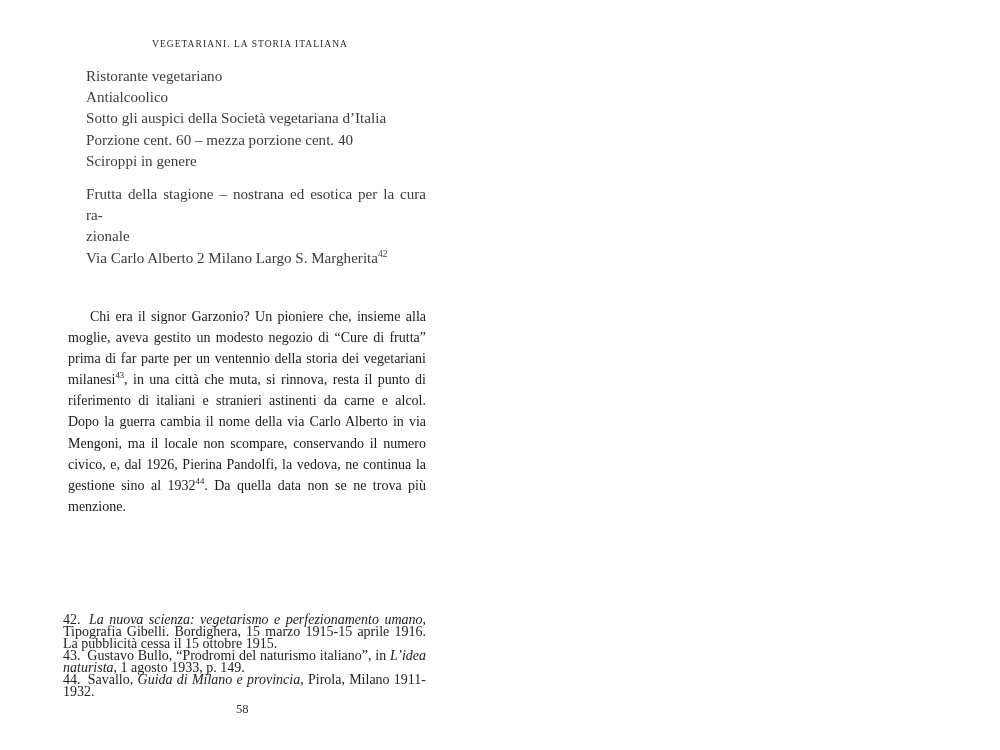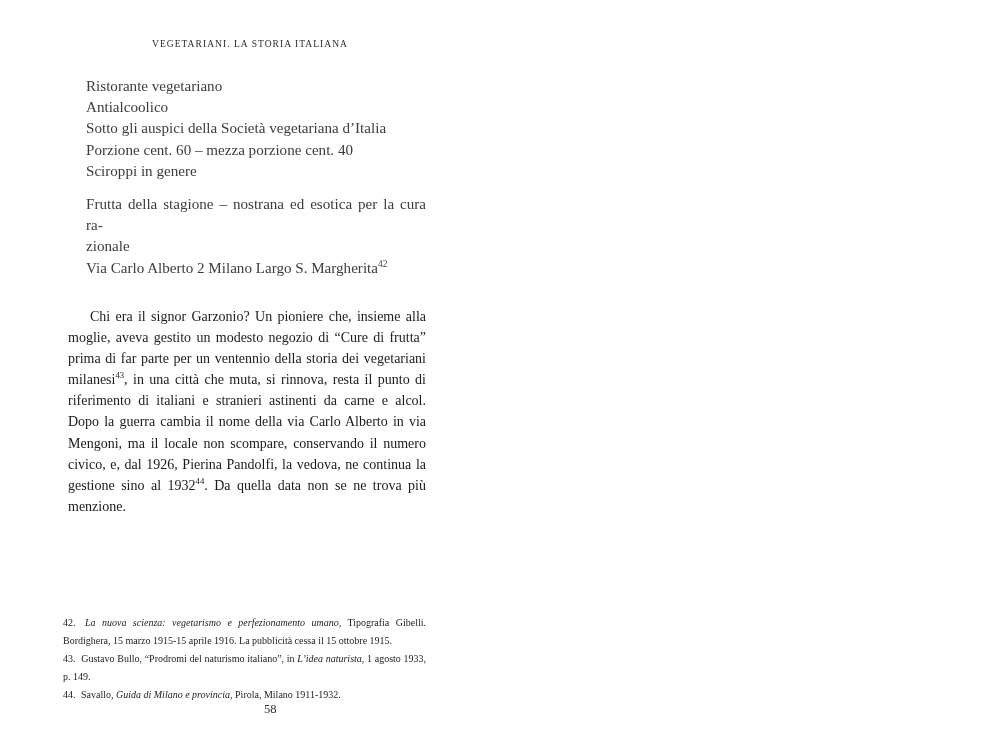--- a/index.html
+++ b/index.html
@@ -49,21 +49,21 @@
   .textcol {
     position: absolute;
     font-size: 14px;
     line-height: 21.1px;
     text-align: justify;
   }
   .textcol p { margin: 0; }
 
   
   .extract {
-    top: 76px;
+    top: 66px;
     left: 86px;
     width: 340px;
     color: #3c3c3c;
     font-size: 15.1px;
     line-height: 21.2px;
   }
   .extract .line { text-align: justify; }
   .extract .line.just-full { text-align-last: justify; margin-top: 12px; }
   .extract sup {
     font-size: 0.62em;
@@ -79,42 +79,42 @@
   .body-left p { text-indent: 22px; }
   .body-left sup {
     font-size: 0.62em;
     vertical-align: super;
     line-height: 0;
   }
 
   
   .footnotes {
     position: absolute;
-    font-size: 10px;
-    line-height: 18px;
+    font-size: 14px;
+    line-height: 12px;
     color: #222222;
     text-align: justify;
   }
   .footnotes .fn { margin: 0; }
   .footnotes .fn .fn-num { margin-right: 3px; }
 
   .footnotes-left {
     top: 614px;
     left: 63px;
     width: 363px;
   }
 
   
   .folio {
     position: absolute;
     top: 702px;
     font-size: 12.6px;
     color: #333333;
   }
-  .folio-left  { left: 236px; margin-left: 28px; }
+  .folio-left  { left: 236px; }
 
   i, em { font-style: italic; }
 </style>
 </head>
 <body>
 
 <div class="spread">
 
   <div class="page page-left">
 

